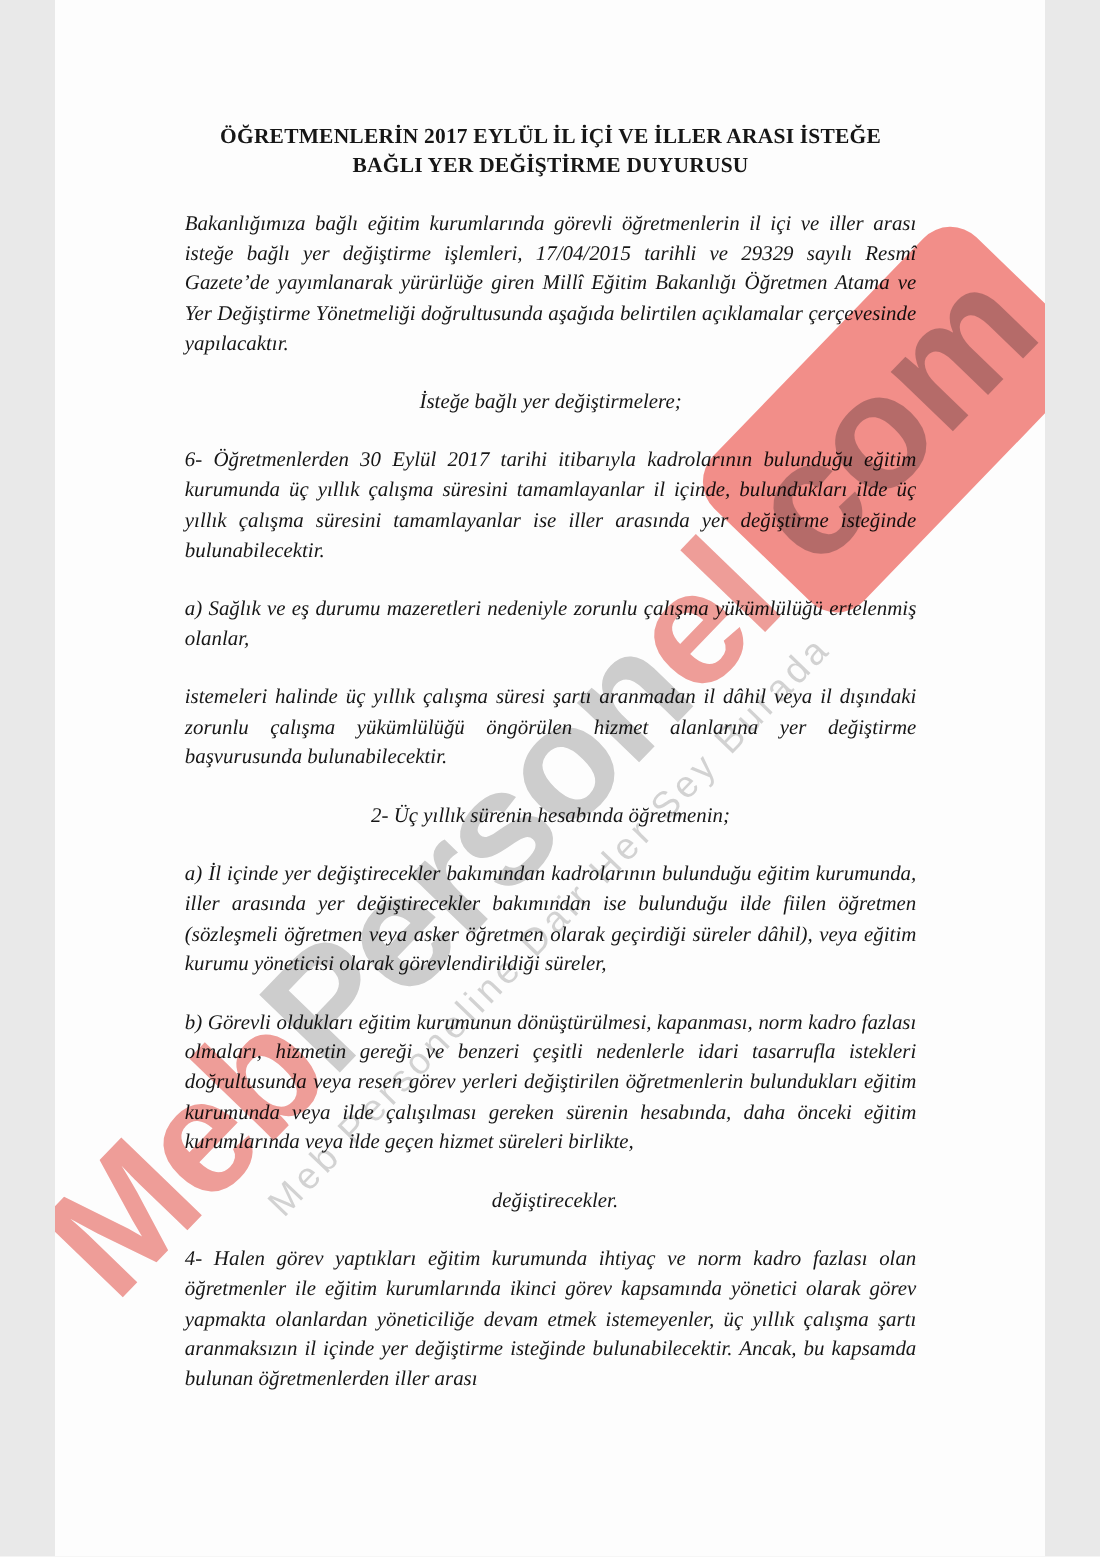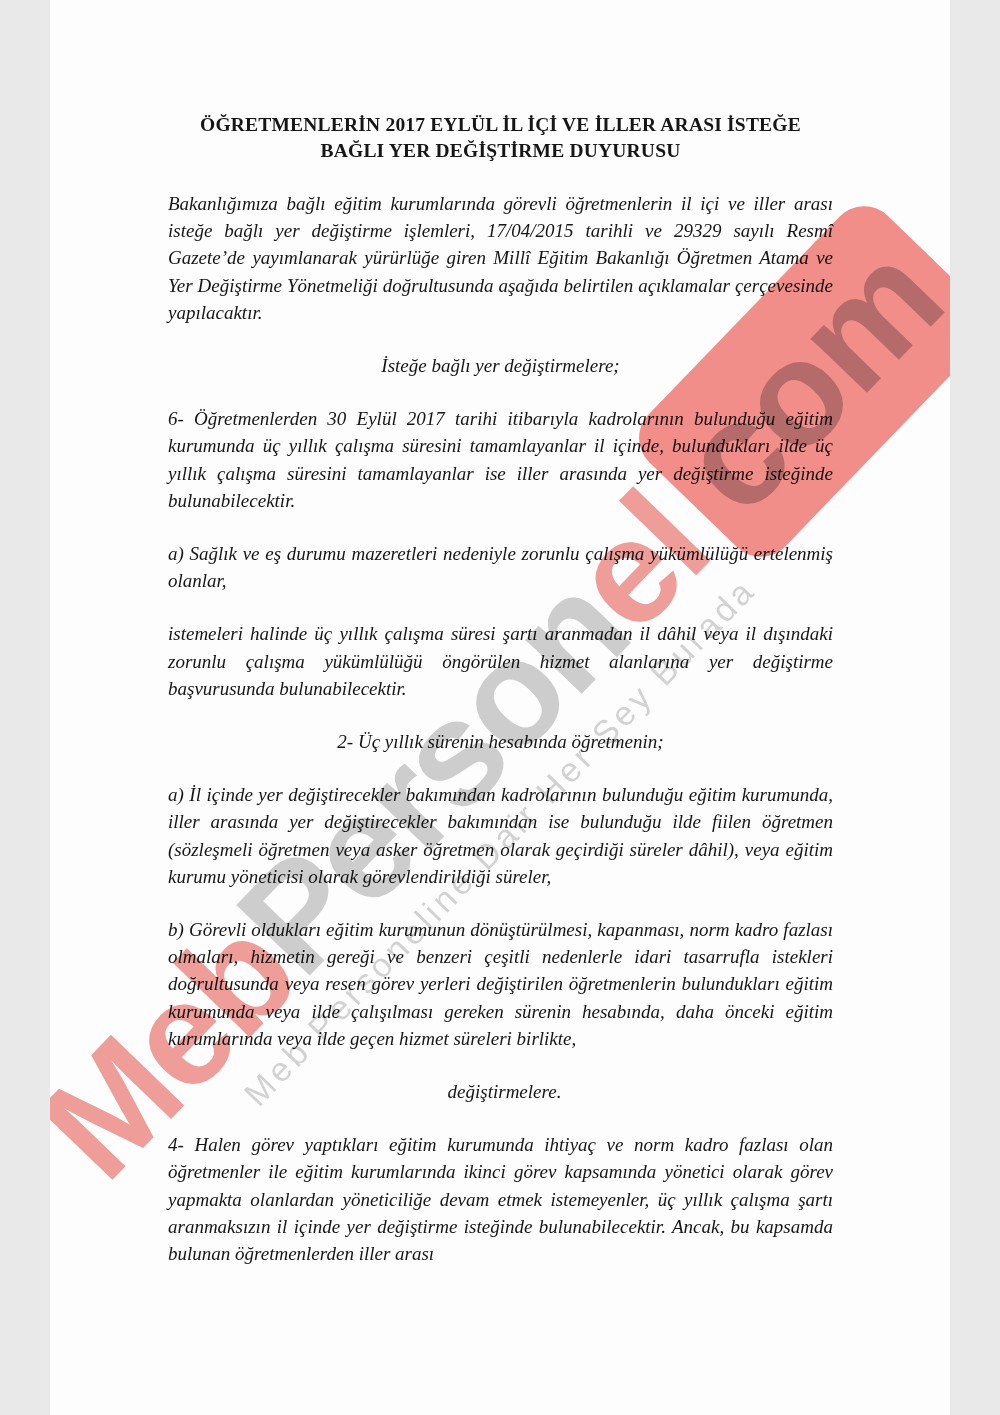--- a/index.html
+++ b/index.html
@@ -97,21 +97,21 @@
     <h1 class="doc-title">ÖĞRETMENLERİN 2017 EYLÜL İL İÇİ VE İLLER ARASI İSTEĞE BAĞLI YER DEĞİŞTİRME DUYURUSU</h1>
 
     <p>Bakanlığımıza bağlı eğitim kurumlarında görevli öğretmenlerin il içi ve iller arası isteğe bağlı yer değiştirme işlemleri, 17/04/2015 tarihli ve 29329 sayılı Resmî Gazete’de yayımlanarak yürürlüğe giren Millî Eğitim Bakanlığı Öğretmen Atama ve Yer Değiştirme Yönetmeliği doğrultusunda aşağıda belirtilen açıklamalar çerçevesinde yapılacaktır.</p>
     <p class="short">İsteğe bağlı yer değiştirmelere;</p>
     <p>6- Öğretmenlerden 30 Eylül 2017 tarihi itibarıyla kadrolarının bulunduğu eğitim kurumunda üç yıllık çalışma süresini tamamlayanlar il içinde, bulundukları ilde üç yıllık çalışma süresini tamamlayanlar ise iller arasında yer değiştirme isteğinde bulunabilecektir.</p>
     <p>a) Sağlık ve eş durumu mazeretleri nedeniyle zorunlu çalışma yükümlülüğü ertelenmiş olanlar,</p>
     <p>istemeleri halinde üç yıllık çalışma süresi şartı aranmadan il dâhil veya il dışındaki zorunlu çalışma yükümlülüğü öngörülen hizmet alanlarına yer değiştirme başvurusunda bulunabilecektir.</p>
     <p class="short">2- Üç yıllık sürenin hesabında öğretmenin;</p>
     <p>a) İl içinde yer değiştirecekler bakımından kadrolarının bulunduğu eğitim kurumunda, iller arasında yer değiştirecekler bakımından ise bulunduğu ilde fiilen öğretmen (sözleşmeli öğretmen veya asker öğretmen olarak geçirdiği süreler dâhil), veya eğitim kurumu yöneticisi olarak görevlendirildiği süreler,</p>
     <p>b) Görevli oldukları eğitim kurumunun dönüştürülmesi, kapanması, norm kadro fazlası olmaları, hizmetin gereği ve benzeri çeşitli nedenlerle idari tasarrufla istekleri doğrultusunda veya resen görev yerleri değiştirilen öğretmenlerin bulundukları eğitim kurumunda veya ilde çalışılması gereken sürenin hesabında, daha önceki eğitim kurumlarında veya ilde geçen hizmet süreleri birlikte,</p>
-    <p class="short indent">değiştirmelere.</p>
+    <p class="short indent">değiştirecekler.</p>
     <p>4- Halen görev yaptıkları eğitim kurumunda ihtiyaç ve norm kadro fazlası olan öğretmenler ile eğitim kurumlarında ikinci görev kapsamında yönetici olarak görev yapmakta olanlardan yöneticiliğe devam etmek istemeyenler, üç yıllık çalışma şartı aranmaksızın il içinde yer değiştirme isteğinde bulunabilecektir. Ancak, bu kapsamda bulunan öğretmenlerden iller arası</p>
   </div>
 
   <div class="watermark">
     <div class="wm-main">
       <span class="wm-meb">Meb</span>
         <span class="wm-person">Person</span>
         <span class="wm-el">el</span>
         <span class="wm-badge"><span>com</span></span>
     </div>

